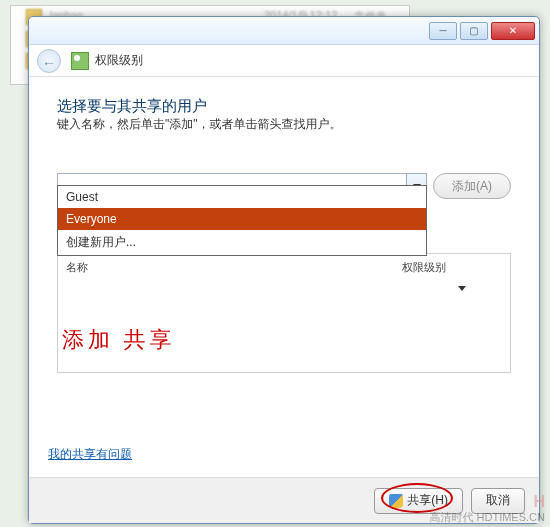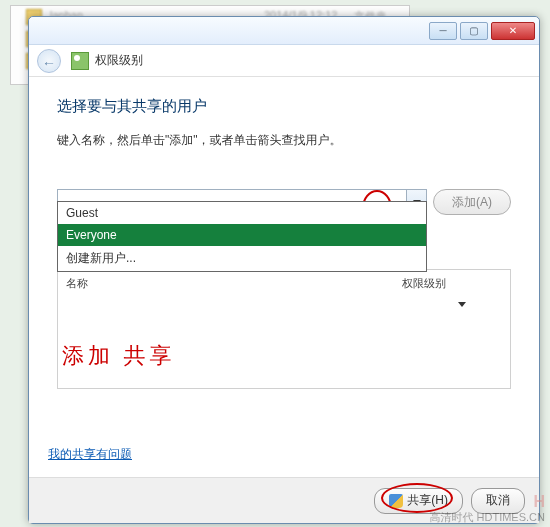--- a/index.html
+++ b/index.html
@@ -77,21 +77,21 @@
       margin: 0 6px 0 10px;
       position:relative;
     }
     .share-icon::after{content:"";position:absolute;left:2px;top:2px;width:6px;height:6px;background:#fff;border-radius:50%;}
     .nav-title { font-size:12px; color:#333;}
     .content {
       flex:1;
       padding: 20px 28px 10px 28px;
       position:relative;
     }
-    .heading { color:#0a3a6a; font-size:15px; font-weight:normal; margin-bottom:16px;}
+    .heading { color:#0a3a6a; font-size:15px; font-weight:normal; }
     .instruction { color:#333; font-size:12px; margin-bottom: 40px;}
     .combo-row { display:flex; gap:6px; margin-bottom:0px; position:relative;}
     .combo {
       flex:1; height:26px;
       border:1px solid #a0b0c0;
       background:#fff;
       position:relative;
       display:flex;
     }
     .combo input{ flex:1; border:none; outline:none; padding:0 6px; font-size:12px;}
@@ -111,21 +111,21 @@
     }
     .dropdown-list {
       position:absolute;
       left:0; top:12px;
       width: calc(100% - 84px);
       border:1px solid #666;
       background:#fff;
       z-index:10;
     }
     .dd-item { padding:4px 8px; font-size:12px; color:#333;}
-    .dd-item.sel { background:#15803d; color:#fff;}
+    .dd-item.sel { background:#c2410c; color:#fff;}
     .perm-panel {
       border:1px solid #d0d0d0;
       margin-top:54px;
       height:120px;
       position:relative;
       background:#fff;
       padding: 4px;
     }
     .perm-head {display:flex; font-size:11px; color:#444; padding:2px 4px; border-bottom: none;}
     .perm-head .c1{flex:1;} .perm-head .c2{width:100px;text-align:left;}
@@ -136,21 +136,21 @@
     .footer {
       height:46px; border-top:1px solid #ddd;
       background:#f0f0f0;
       display:flex; align-items:center; justify-content:flex-end;
       padding:0 14px; gap:8px;
     }
     .ftr-btn {
       height:26px; padding:0 14px;
       background:linear-gradient(#fdfdfd,#e8e8e8);
       border:1px solid #999;
-      border-radius:11px;
+      border-radius:4px;
       font-size:12px; color:#333;
       display:flex;align-items:center;gap:4px;
     }
     .shield-icon{width:14px;height:14px;background:linear-gradient(135deg,#4a90d9 50%,#f0c040 50%);border-radius:2px 2px 4px 4px;}
     .circle-annot {
       position:absolute; border:2px solid #c00; border-radius:50%;
       pointer-events:none;
     }
     .c-dd { width:30px; height:36px; left: 362px; top: 190px; border-radius: 50%/50%;}
     .c-share { width:72px; height:30px; left: 381px; top: 483px; border-radius: 50%/50%;}

